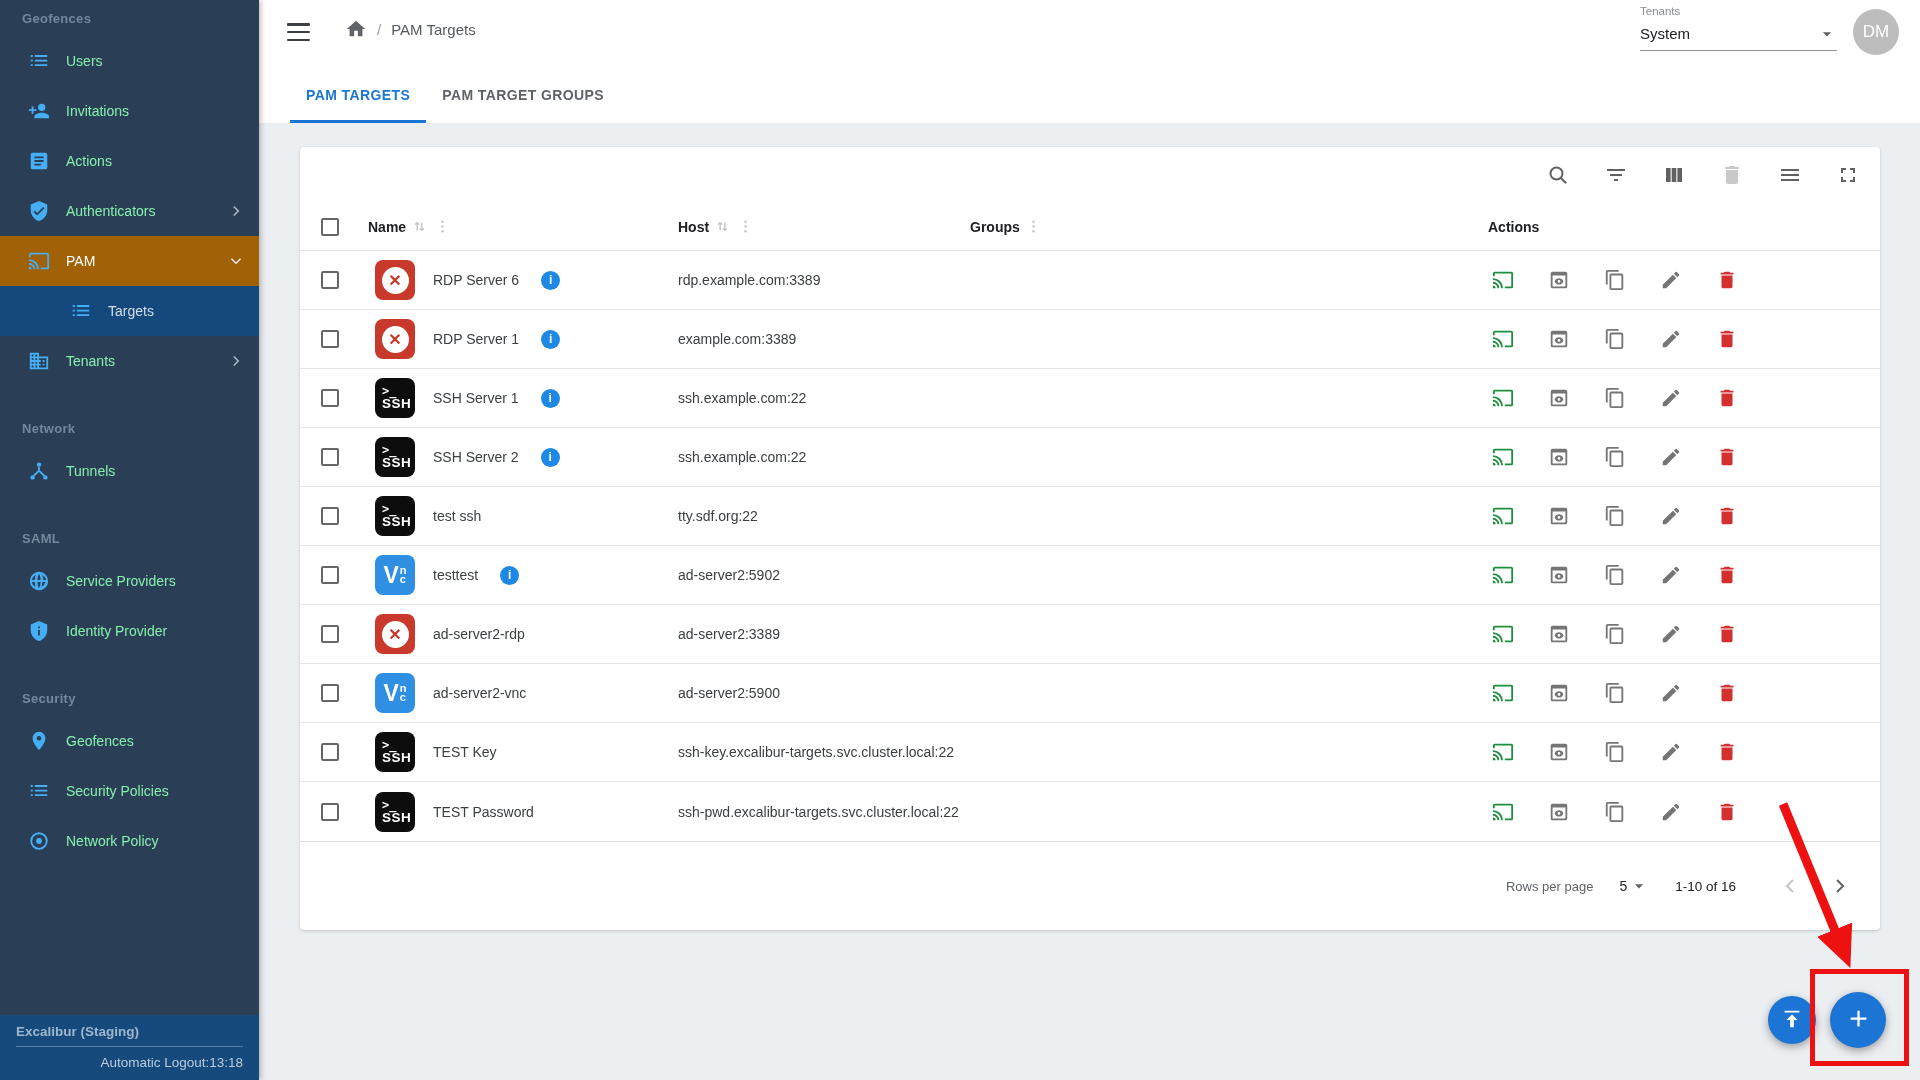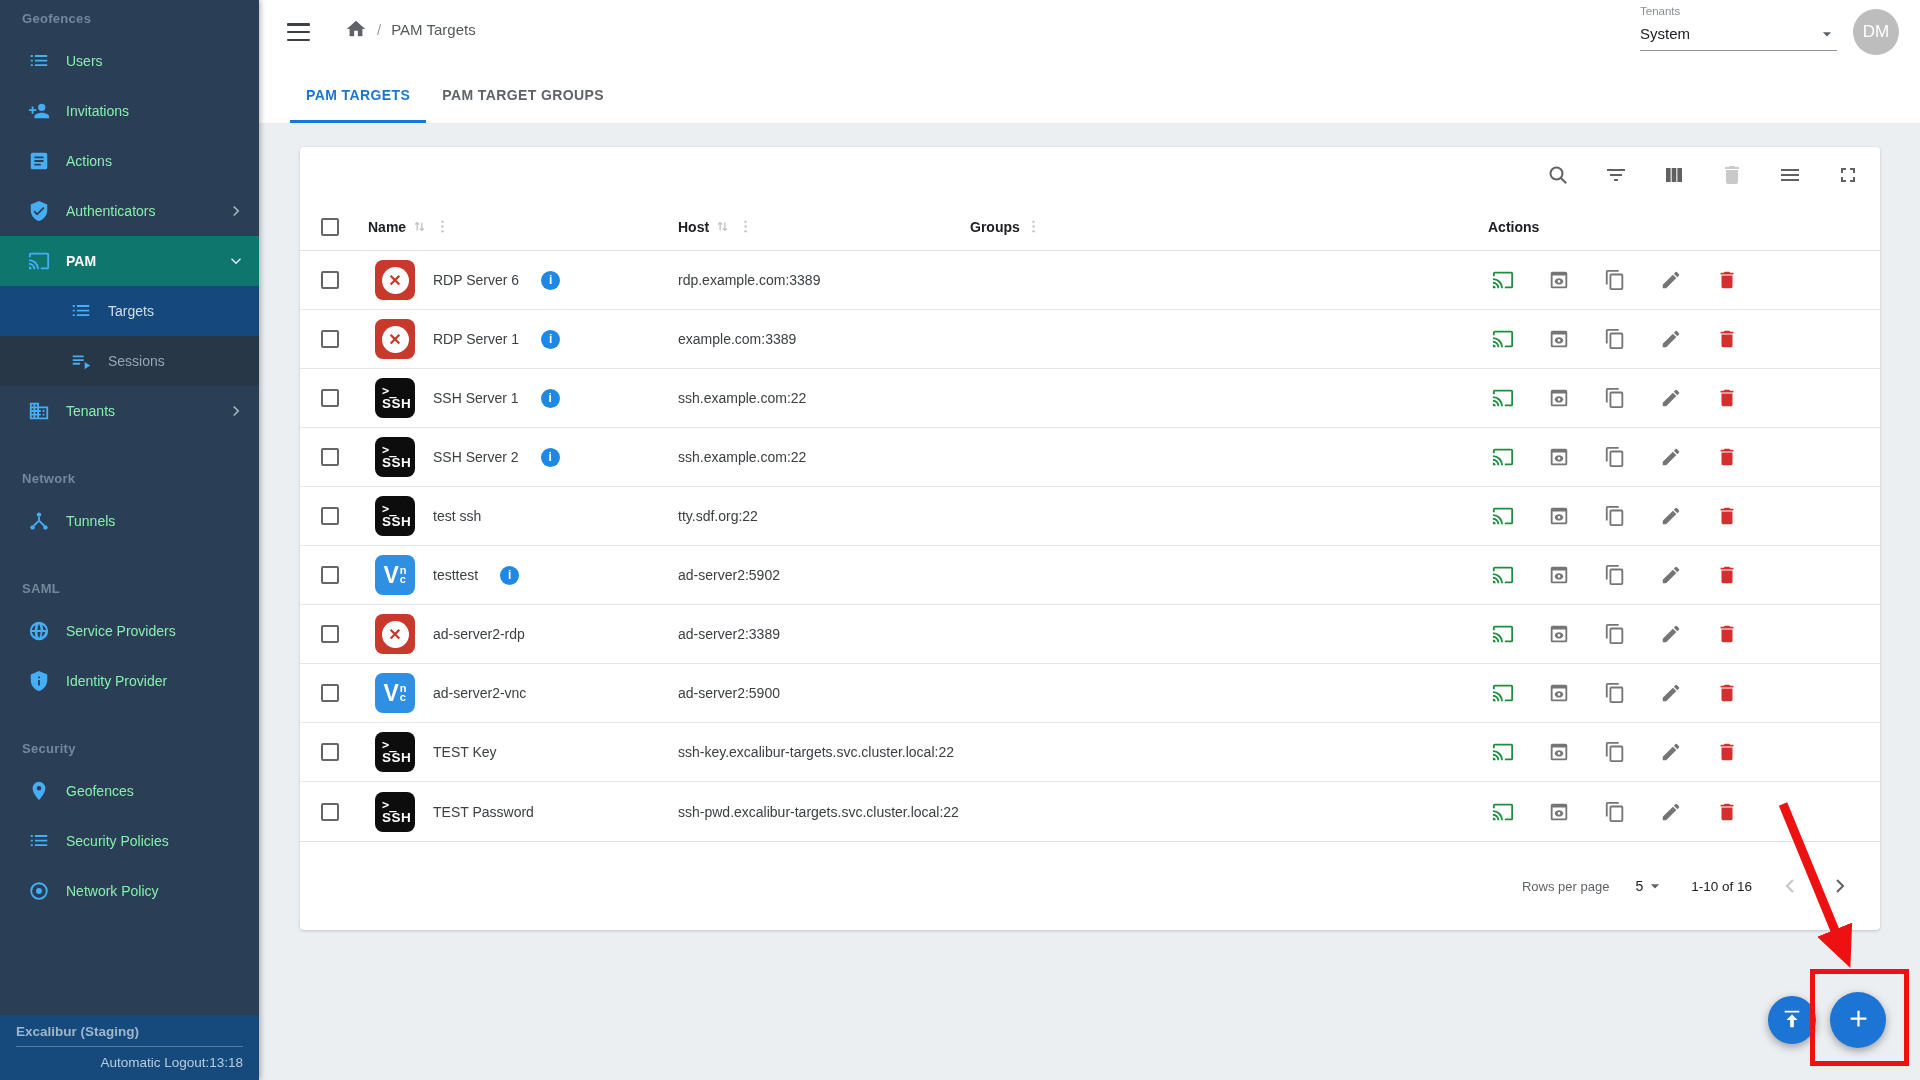--- a/index.html
+++ b/index.html
@@ -18,21 +18,21 @@
   .sec { margin-top:24px; }
   .sec:first-child { margin-top:0; }
   .sec-label { height:36px; display:flex; align-items:center; padding-left:22px;
     color:#73889C; font-size:13px; font-weight:700; letter-spacing:.3px; }
   .sitem { height:50px; display:flex; align-items:center; padding-left:28px; gap:16px;
     color:#86efac; font-size:14px; cursor:pointer; position:relative; }
   .sitem .micn { width:22px; height:22px; color:#45AEF5; flex:0 0 auto; }
   .sitem .micn svg { width:100%; height:100%; }
   .sitem .chev { position:absolute; right:14px; width:18px; height:18px; color:#AEB9C5; }
   .sitem .chev svg { width:100%; height:100%; }
-  .sitem.parent-active { background:#0f766e; color:#FFFFFF; font-weight:700; }
+  .sitem.parent-active { background:#a16207; color:#FFFFFF; font-weight:400; }
   .sitem.parent-active .chev { color:#E3EAF1; }
   .sitem.sub { padding-left:70px; }
   .sitem.sub.selected { background:#15497D; color:#D3DDE6; }
   .sitem.sub.dark { background:#283748; color:#97A5B3; }
   .side-footer { flex:0 0 auto; background:#164A7D; padding:9px 16px 10px 16px; }
   .env-name { color:#9DB6CC; font-size:13.5px; font-weight:700; }
   .side-footer hr { border:none; border-top:1px solid rgba(255,255,255,.28); margin:7px 0 8px 0; }
   .logout-row { display:flex; justify-content:flex-end; color:#B9CBDC; font-size:13.5px; }
 
   
@@ -103,21 +103,21 @@
   .act svg { width:100%; height:100%; }
   .act.connect { color:#1E8E3E; }
   .act.del { color:#D32F2F; }
   .tfooter { flex:1 1 auto; border-top:1px solid #E0E0E0; display:flex; align-items:center;
     justify-content:flex-end; gap:26px; padding-right:28px; }
   .rpp-label { color:#5F6368; font-size:13px; }
   .rpp-sel { display:flex; align-items:center; gap:2px; cursor:pointer; }
   .rpp-val { color:#202124; font-size:14px; }
   .pgic { width:20px; height:20px; color:#5F6368; }
   .pgic svg { width:100%; height:100%; }
-  .range { color:#202124; font-size:13.5px; margin-right:0; }
+  .range { color:#202124; font-size:13.5px; margin-right:16px; }
   .pgbtn { width:24px; height:24px; cursor:pointer; }
   .pgbtn svg { width:100%; height:100%; }
   .pgbtn.disabled { color:#C4C4C4; cursor:default; }
   .pgbtn.enabled { color:#5F6368; }
 
   
   .fab { position:absolute; border-radius:50%; background:#1C74D4; color:#fff; border:none;
     display:flex; align-items:center; justify-content:center; cursor:pointer;
     box-shadow:0 3px 8px rgba(0,0,0,.35); z-index:10; }
   .fab svg { pointer-events:none; }
@@ -172,26 +172,20 @@
           <span class="chev"><svg viewBox="0 0 24 24" fill="none" stroke="currentColor" stroke-width="2">
               <path d="m6 9 6 6 6-6"></path>
             </svg></span>
         </div>
         <div class="sitem sub selected">
           <span class="micn"><svg viewBox="0 0 24 24">
               <path fill="currentColor" d="M3 5.5h2.2v2H3zm0 5h2.2v2H3zm0 5h2.2v2H3zM7.5 5.5H21v2H7.5zm0 5H21v2H7.5zm0 5H21v2H7.5z"></path>
             </svg></span>
           <span>Targets</span>
         </div>
-        <div class="sitem sub dark">
-          <span class="micn"><svg viewBox="0 0 24 24">
-              <path fill="currentColor" d="M3 6h12v2H3zm0 4h12v2H3zm0 4h8v2H3zm13-1v8l6-4z"></path>
-            </svg></span>
-          <span>Sessions</span>
-        </div>
         <div class="sitem">
           <span class="micn"><svg viewBox="0 0 24 24">
               <path fill="currentColor" d="M12 7V3H2v18h20V7zM6 19H4v-2h2zm0-4H4v-2h2zm0-4H4V9h2zm0-4H4V5h2zm4 12H8v-2h2zm0-4H8v-2h2zm0-4H8V9h2zm0-4H8V5h2zm10 12h-8v-2h2v-2h-2v-2h2v-2h-2V9h8zm-2-8h-2v2h2zm0 4h-2v2h2z"></path>
             </svg></span>
           <span>Tenants</span>
           <span class="chev"><svg viewBox="0 0 24 24" fill="none" stroke="currentColor" stroke-width="2">
               <path d="m9 6 6 6-6 6"></path>
             </svg></span>
         </div>
       </div>

